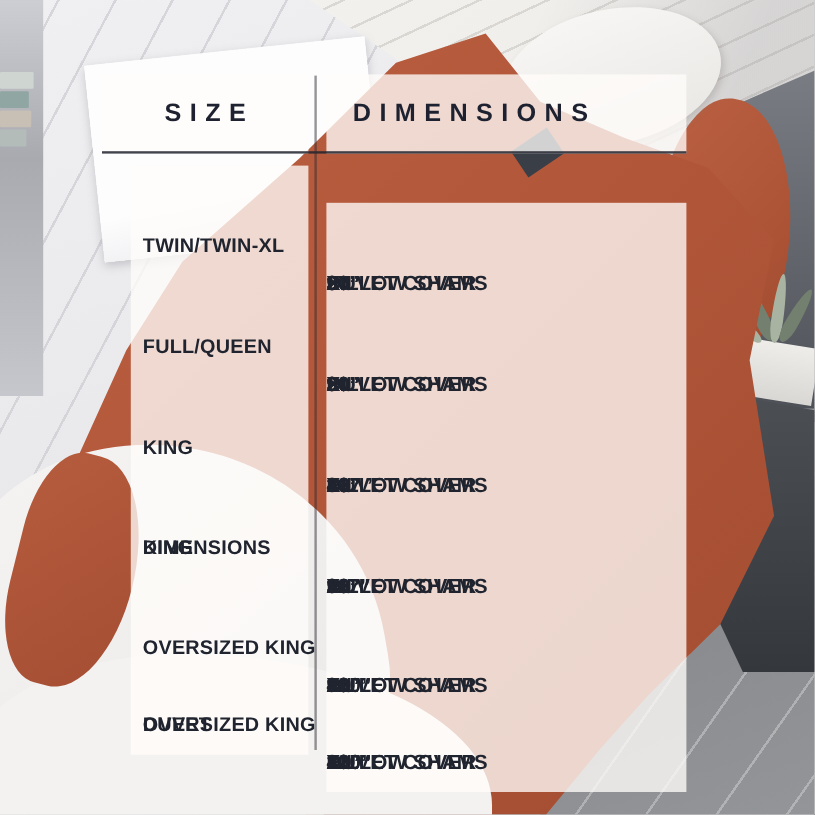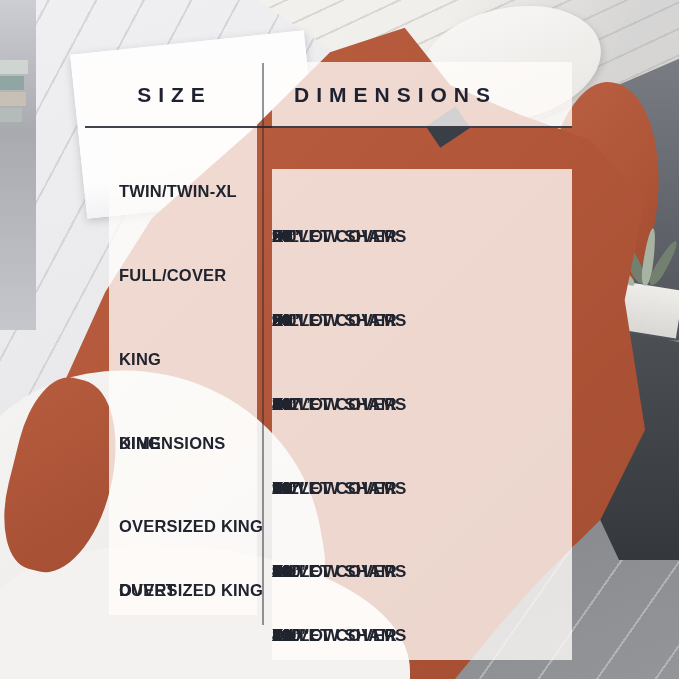--- a/index.html
+++ b/index.html
@@ -92,21 +92,21 @@
   }
   .dark-fold{
     left:430px;top:114px;width:36px;height:26px;
     background:#3a3e47;transform:rotate(-34deg);
   }
 
   
   .panel{background:rgba(255,252,250,.78);}
   .hdr-left {left:85px; top:62px; width:172px;height:66px;}
   .hdr-right{left:272px;top:62px; width:300px;height:66px;}
-  .body-left {left:109px;top:124px;width:148px;height:491px;text-decoration:underline;}
+  .body-left {left:109px;top:138px;width:148px;height:491px;text-decoration:underline;}
   .body-right{left:272px;top:134px;width:300px;height:491px;margin-top:35px;}
   .h-rule{left:85px;top:126px;width:487px;height:2px;background:rgba(33,35,46,.85);}
   .v-rule{left:262px;top:63px;width:2px;height:562px;background:rgba(48,44,52,.5);}
 
   
   .hdr-text{
     position:absolute;color:#1e2230;font-size:21px;font-weight:700;
     letter-spacing:7px;top:50%;transform:translateY(-50%);white-space:nowrap;
   }
   .hdr-left .hdr-text{left:50%;transform:translate(-50%,-50%);padding-left:7px;text-align:right;}
@@ -159,21 +159,21 @@
   <div class="panel hdr-right">
     <div class="hdr-text">DIMENSIONS</div>
   </div>
 
   <div class="panel body-left">
     <div class="size-label" style="top:56px">
       <div>TWIN/TWIN-XL</div>
       <div></div>
     </div>
     <div class="size-label" style="top:140px">
-      <div>FULL/COVER</div>
+      <div>FULL/QUEEN</div>
       <div></div>
     </div>
     <div class="size-label" style="top:224px">
       <div>KING</div>
       <div></div>
     </div>
     <div class="size-label" style="top:308px">
       <div>DIMENSIONS</div>
       <div>KING</div>
     </div>

